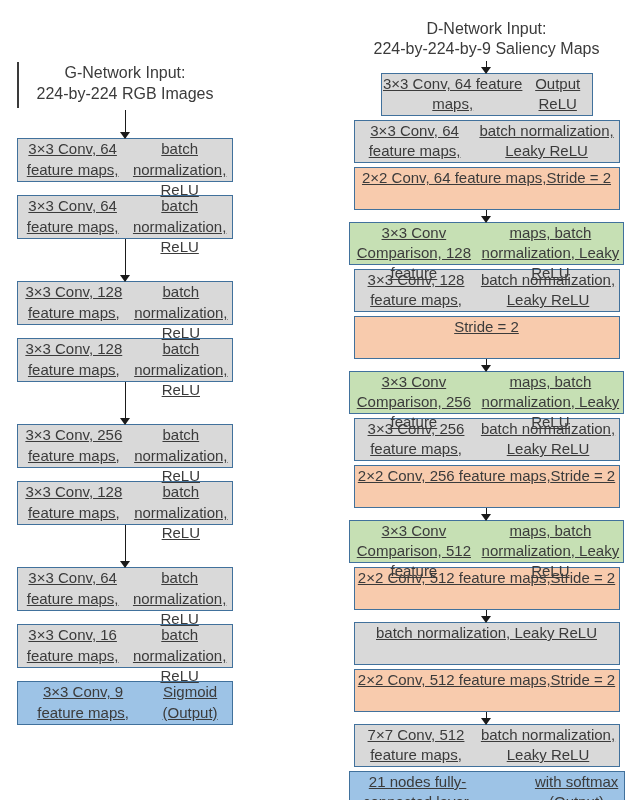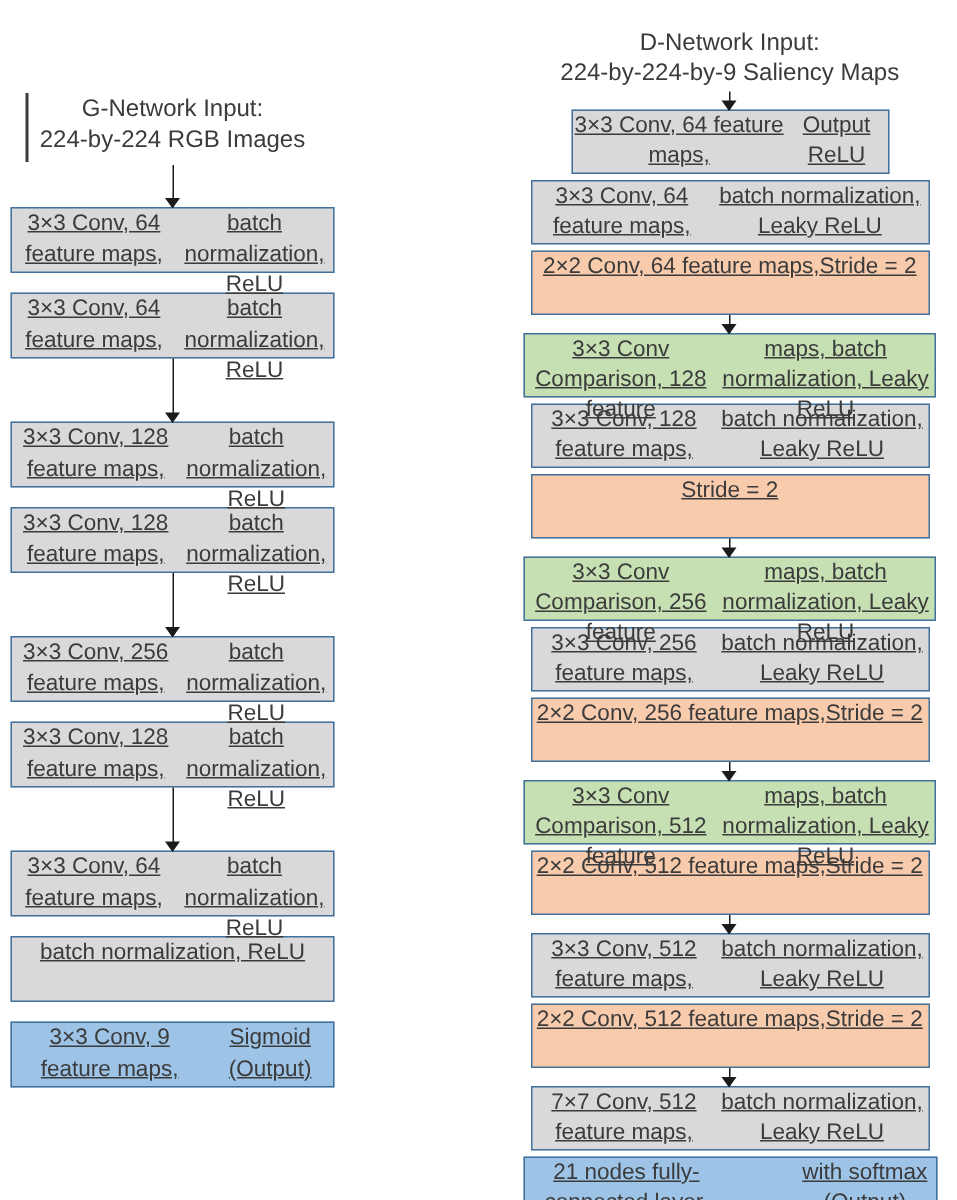--- a/index.html
+++ b/index.html
@@ -4,21 +4,21 @@
 <style>
   :root{
     --c-conv:#D9D9D9; --c-stride:#F8CBAD; --c-comparison:#C6E0B4;
     --c-output:#9DC3E6; --c-border:#41719C; --c-text:#3B3B3B; --c-arrow:#1b1b1b;
   }
   *{margin:0;padding:0;box-sizing:border-box;}
   body{background:#fff;font-family:"Liberation Sans","DejaVu Sans",sans-serif;}
   #canvas{position:relative;width:638px;height:800px;background:#ffffff;overflow:hidden;}
 
   .column{position:absolute;}
-  .col-g{left:7px;top:62px;width:216px;}
+  .col-g{left:17px;top:62px;width:216px;}
   .col-d{left:336px;top:5px;width:301px;margin-top:14px;}
 
   .net-title{text-align:center;color:var(--c-text);font-size:16px;}
   .col-g .net-title{line-height:21px;}
   .col-d .net-title{line-height:20px;}
 
   .tick-mark{position:absolute;left:17px;top:62px;width:2px;height:46px;background:#3a3a3a;}
 
   .layer-box{
     border:1.5px solid var(--c-border);
@@ -91,20 +91,21 @@
         <div class="layer-box t-conv gap-before">
           <div>3×3 Conv, 128 feature maps,</div>
           <div>batch normalization, ReLU</div>
         </div>
         <div class="arrow"></div>
         <div class="layer-box t-conv">
           <div>3×3 Conv, 64 feature maps,</div>
           <div>batch normalization, ReLU</div>
         </div>
         <div class="layer-box t-conv gap-before">
+          <div>3×3 Conv, 16 feature maps,</div>
           <div>batch normalization, ReLU</div>
         </div>
         <div class="layer-box t-output gap-before">
           <div>3×3 Conv, 9 feature maps,</div>
           <div>Sigmoid (Output)</div>
         </div>
       </div>
   </div>
 
   <div class="column col-d">
@@ -155,21 +156,20 @@
         <div class="layer-box t-comparison wide">
           <div>3×3 Conv Comparison, 512 feature</div>
           <div>maps, batch normalization, Leaky ReLU</div>
         </div>
         <div class="layer-box t-stride gap-before">
           <div>2×2 Conv, 512 feature maps,</div>
           <div>Stride = 2</div>
         </div>
         <div class="arrow"></div>
         <div class="layer-box t-conv">
-          <div>3×3 Conv, 512 feature maps,</div>
           <div>batch normalization, Leaky ReLU</div>
         </div>
         <div class="layer-box t-stride gap-before">
           <div>2×2 Conv, 512 feature maps,</div>
           <div>Stride = 2</div>
         </div>
         <div class="arrow"></div>
         <div class="layer-box t-conv">
           <div>7×7 Conv, 512 feature maps,</div>
           <div>batch normalization, Leaky ReLU</div>

